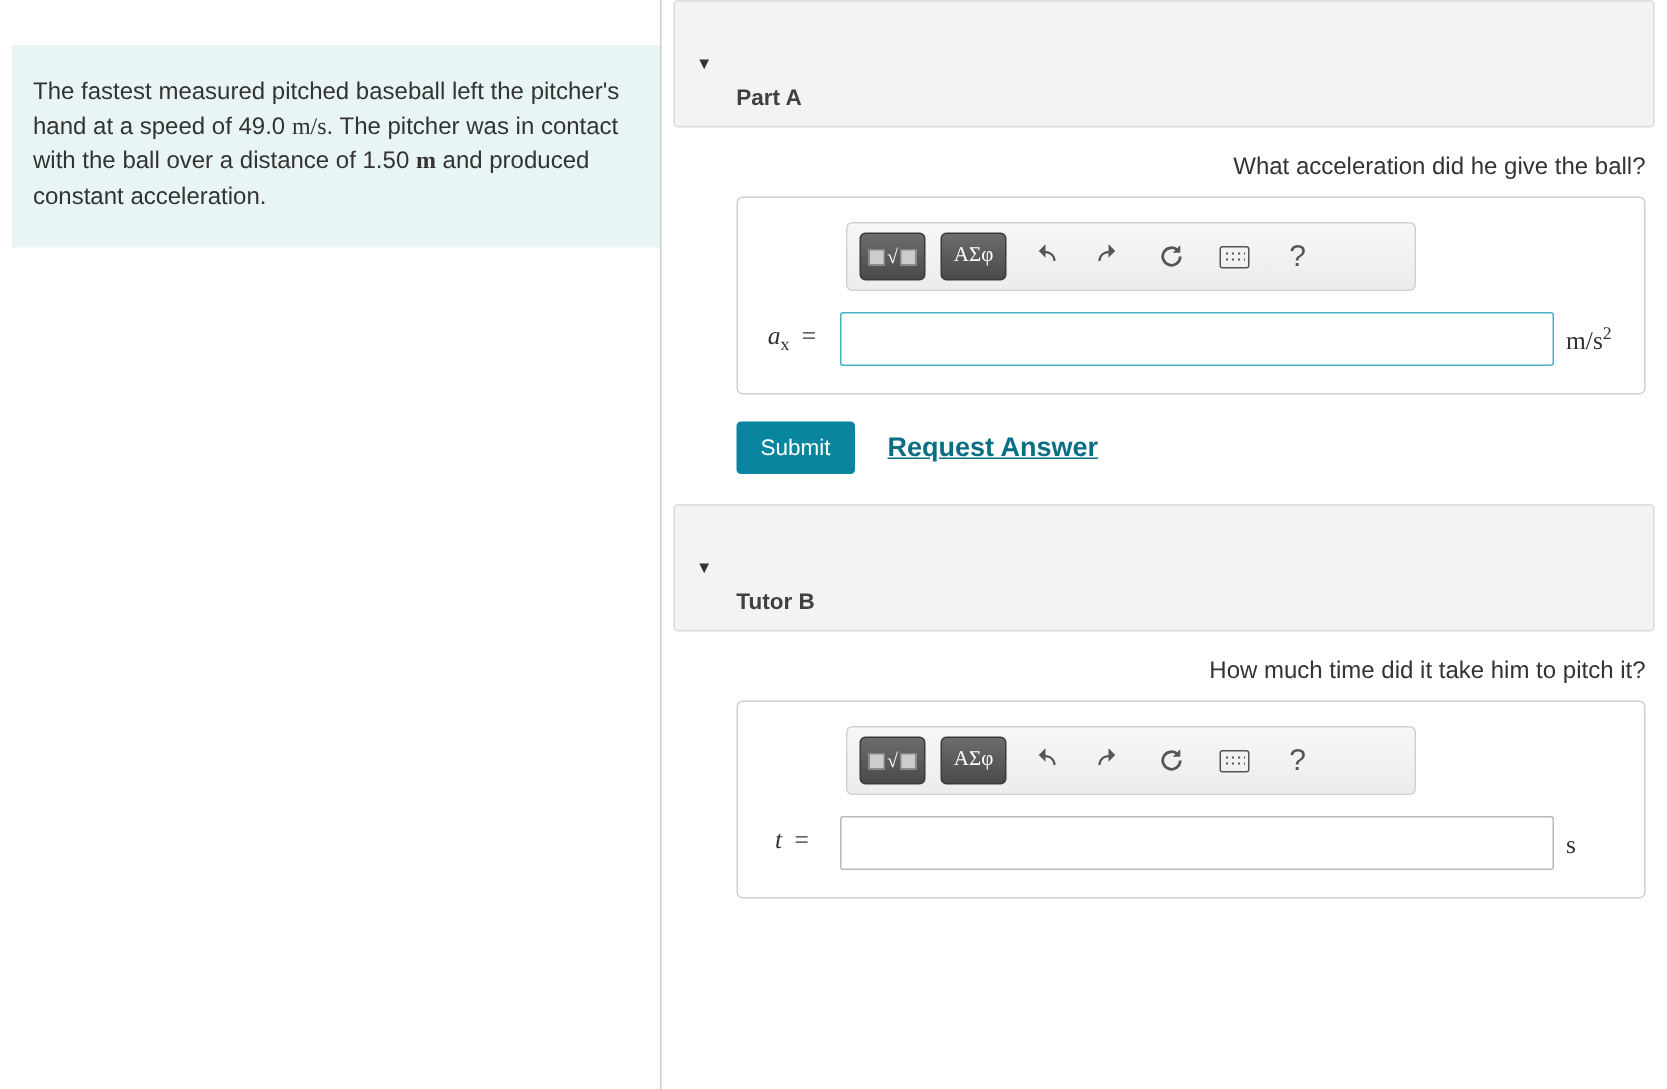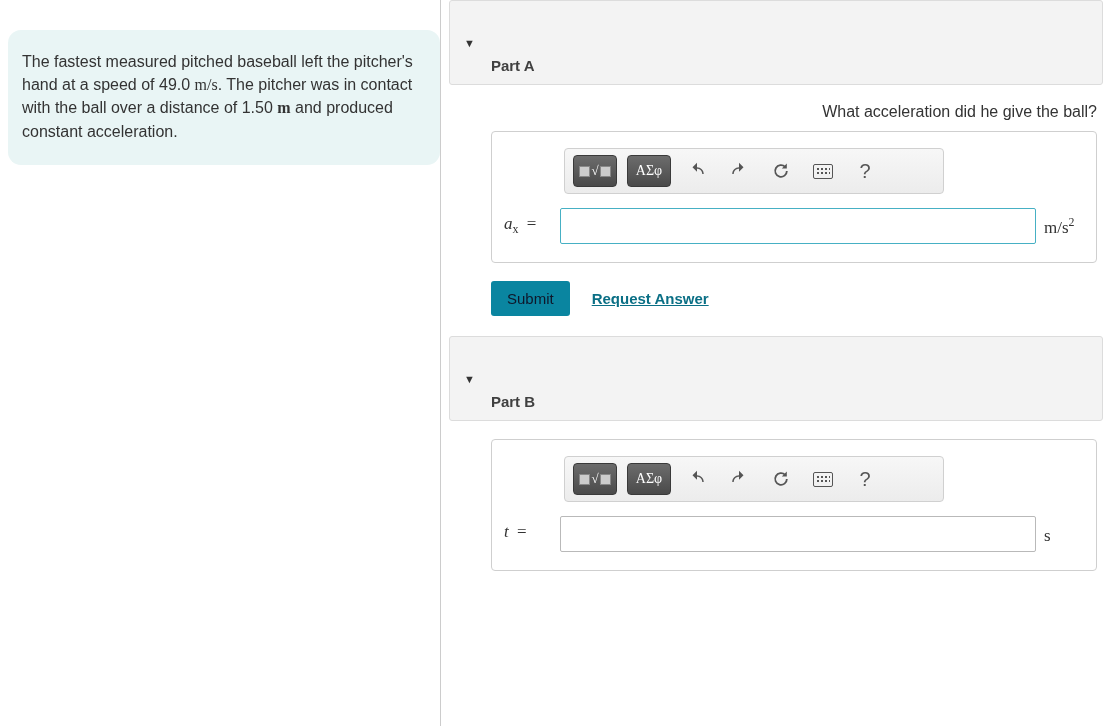--- a/index.html
+++ b/index.html
@@ -21,21 +21,20 @@
     padding: 0 0 0 8px;
     box-sizing: border-box;
   }
   .intro-box {
     margin-top: 30px;
     background: #e9f5f5;
     padding: 20px 18px 22px 14px;
     line-height: 1.45;
     color: #333;
     font-size: 16px;
-    border-radius: 13px;
   }
   .intro-box p { margin: 0 0 14px 0; }
   .intro-box p:last-child { margin-bottom: 0; }
   .intro-box a {
     color: #0d7a8a;
     text-decoration: underline;
   }
   .mathrm { font-family: "Times New Roman", serif; }
   .right-col {
     flex: 1;
@@ -125,21 +124,21 @@
   .input-row {
     display: flex;
     align-items: center;
     gap: 8px;
   }
   .var-label {
     font-family: "Times New Roman", serif;
     font-style: italic;
     font-size: 17px;
     min-width: 48px;
-    text-align: left;
+    text-align: center;
     white-space: nowrap;
   }
   .var-label sub { font-style: normal; font-size: 0.7em; }
   .eq { font-style: normal; margin-left: 4px;}
   .answer-input {
     flex: 1;
     height: 36px;
     border: 1px solid #46b0c4;
     border-radius: 2px;
     padding: 0 6px;
@@ -154,33 +153,33 @@
     min-width: 40px;
   }
   .units sup { font-size: 0.7em; }
   .actions {
     display: flex;
     align-items: center;
     gap: 22px;
   }
   .submit-btn {
     background: #0a85a0;
-    color: #0f172a;
+    color: #ffffff;
     border: none;
     border-radius: 3px;
     padding: 9px 16px;
     font-size: 15px;
     cursor: pointer;
   }
   .req-link {
     color: #0a6f85;
     font-weight: bold;
     text-decoration: underline;
     cursor: pointer;
-    font-size: 15px;
+    font-size: 18px;
   }
   
   .kbd-icon {
     display:inline-block;
     width:22px; height:13px;
     border:1.5px solid #555;
     border-radius:2px;
     position:relative;
   }
   .kbd-icon::before {
@@ -259,23 +258,24 @@
         <div class="actions">
           <button class="submit-btn">Submit</button>
           <a class="req-link">Request Answer</a>
         </div>
       </div>
     </div>
 
     <div class="part">
       <div class="part-header">
         <span class="tri">▼</span>
-        <span class="title">Part B</span>
+        <span class="title">Tutor B</span>
       </div>
       <div class="part-body">
+        <div class="question">How much time did it take him to pitch it?</div>
 
         <div class="answer-panel">
           <div class="toolbar">
             <button class="tool-btn">
               <span class="root-icon"><span class="blk"></span>√<span class="blk"></span></span>
             </button>
             <button class="tool-btn">ΑΣφ</button>
             <button class="tool-btn plain">
               <svg width="18" height="18" viewBox="0 0 24 24">
                   <path fill="#555" d="M12 5V1L6 7l6 6V9c4 0 7 3 7 7h2c0-5-4-9-9-9z"></path>

